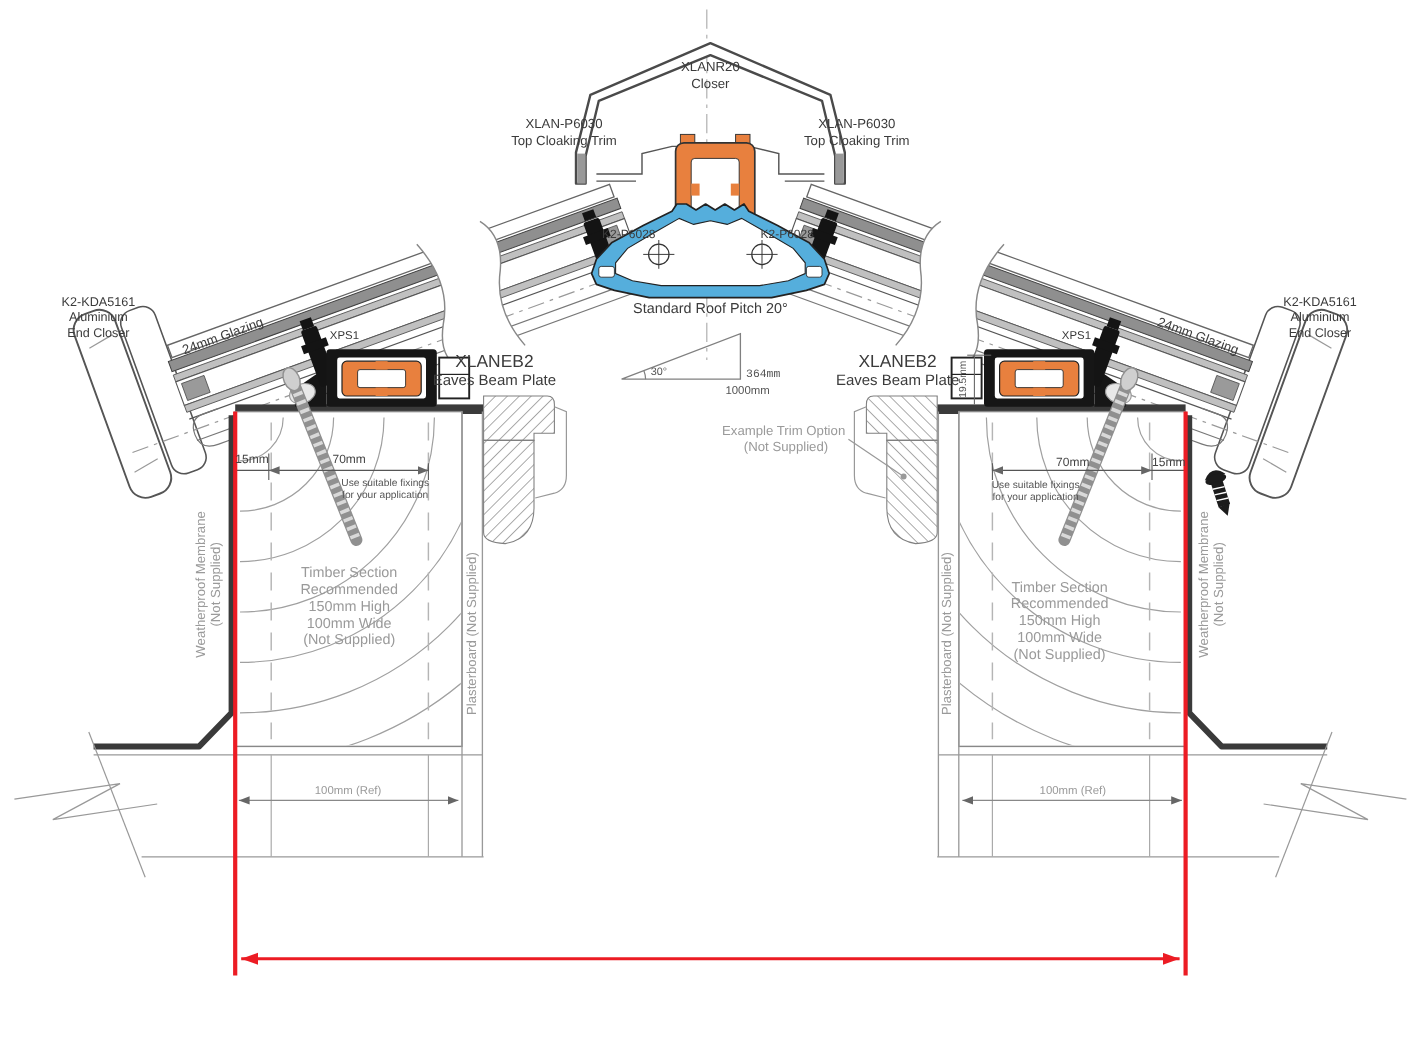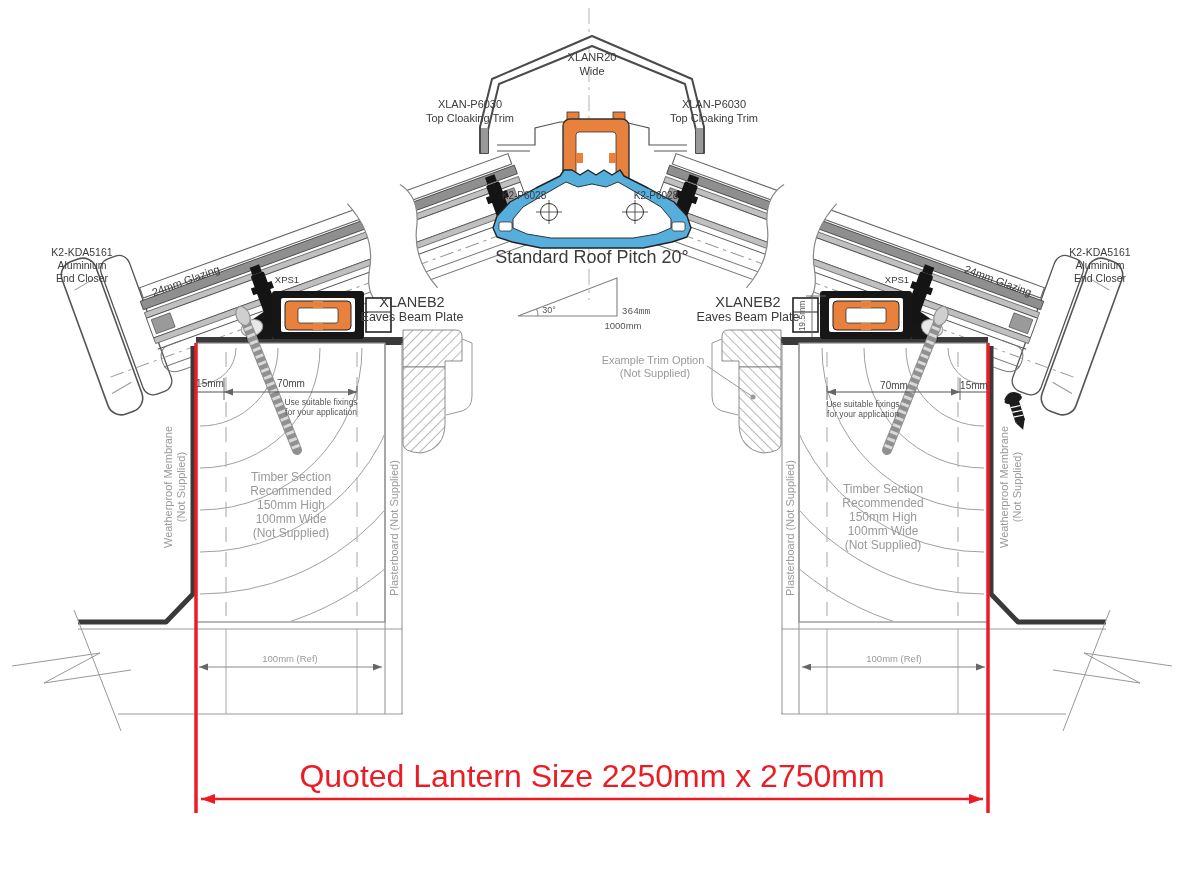--- a/index.html
+++ b/index.html
@@ -192,31 +192,31 @@
 
   <g>
     <polygon points="518,316 617,316 617,278" fill="none" stroke="#808080" stroke-width="1.1"></polygon>
     <path d="M538,316 A20,20 0 0 0 536.6,308.9" fill="none" stroke="#808080" stroke-width="1"></path>
   </g>
 
   <line x1="201" y1="799" x2="983" y2="799" stroke="#EC1C24" stroke-width="2.5" marker-start="url(#arrR)" marker-end="url(#arrR)"></line>
 </svg>
 
 <div class="lbl" style="left:592px;top:57px;font-size:11px;">XLANR20</div>
-<div class="lbl" style="left:592px;top:71px;font-size:11px;">Wide</div>
+<div class="lbl" style="left:592px;top:71px;font-size:11px;">Closer</div>
 
 <div class="lbl" style="left:470px;top:104px;font-size:11px;">XLAN-P6030</div>
 <div class="lbl" style="left:470px;top:118px;font-size:11px;">Top Cloaking Trim</div>
 <div class="lbl" style="left:714px;top:104px;font-size:11px;">XLAN-P6030</div>
 <div class="lbl" style="left:714px;top:118px;font-size:11px;">Top Cloaking Trim</div>
 
 <div class="lbl" style="left:524px;top:196px;font-size:10px;">K2-P6028</div>
 <div class="lbl" style="left:656px;top:196px;font-size:10px;">K2-P6028</div>
 
-<div class="lbl" style="left:592px;top:257px;font-size:18px;">Standard Roof Pitch 20°</div>
+<div class="lbl" style="left:592px;top:257px;font-size:12px;">Standard Roof Pitch 20°</div>
 <div class="lbl small" style="left:549px;top:310px;font-size:9px;">30°</div>
 <div class="lbl small" style="left:580px;top:326px;font-size:9.5px;margin-left:43px;">1000mm</div>
 <div class="lbl small" style="left:636px;top:312px;font-size:9.5px;font-family:Liberation Mono, monospace;">364mm</div>
 
 <div class="lbl" style="left:82px;top:252px;font-size:10.5px;">K2-KDA5161</div>
 <div class="lbl" style="left:82px;top:265px;font-size:10.5px;">Aluminium</div>
 <div class="lbl" style="left:82px;top:278px;font-size:10.5px;">End Closer</div>
 <div class="lbl" style="left:1100px;top:252px;font-size:10.5px;">K2-KDA5161</div>
 <div class="lbl" style="left:1100px;top:265px;font-size:10.5px;">Aluminium</div>
 <div class="lbl" style="left:1100px;top:278px;font-size:10.5px;">End Closer</div>
@@ -262,15 +262,14 @@
 <div class="lbl r-90 gray" style="left:181px;top:487px;font-size:11px;">(Not Supplied)</div>
 <div class="lbl r-90 gray" style="left:1004px;top:487px;font-size:11px;">Weatherproof Membrane</div>
 <div class="lbl r-90 gray" style="left:1017px;top:487px;font-size:11px;">(Not Supplied)</div>
 
 <div class="lbl r-90 gray" style="left:394px;top:528px;font-size:11px;">Plasterboard (Not Supplied)</div>
 <div class="lbl r-90 gray" style="left:790px;top:528px;font-size:11px;">Plasterboard (Not Supplied)</div>
 
 <div class="lbl gray" style="left:290px;top:659px;font-size:9.5px;">100mm (Ref)</div>
 <div class="lbl gray" style="left:894px;top:659px;font-size:9.5px;">100mm (Ref)</div>
 
-<div class="lbl" style="left:592px;top:776px;font-size:32px;color:#EC1C24;">Quoted Lantern Size 2250mm x 2750mm</div>
 
 </div>
 
 </body></html>

